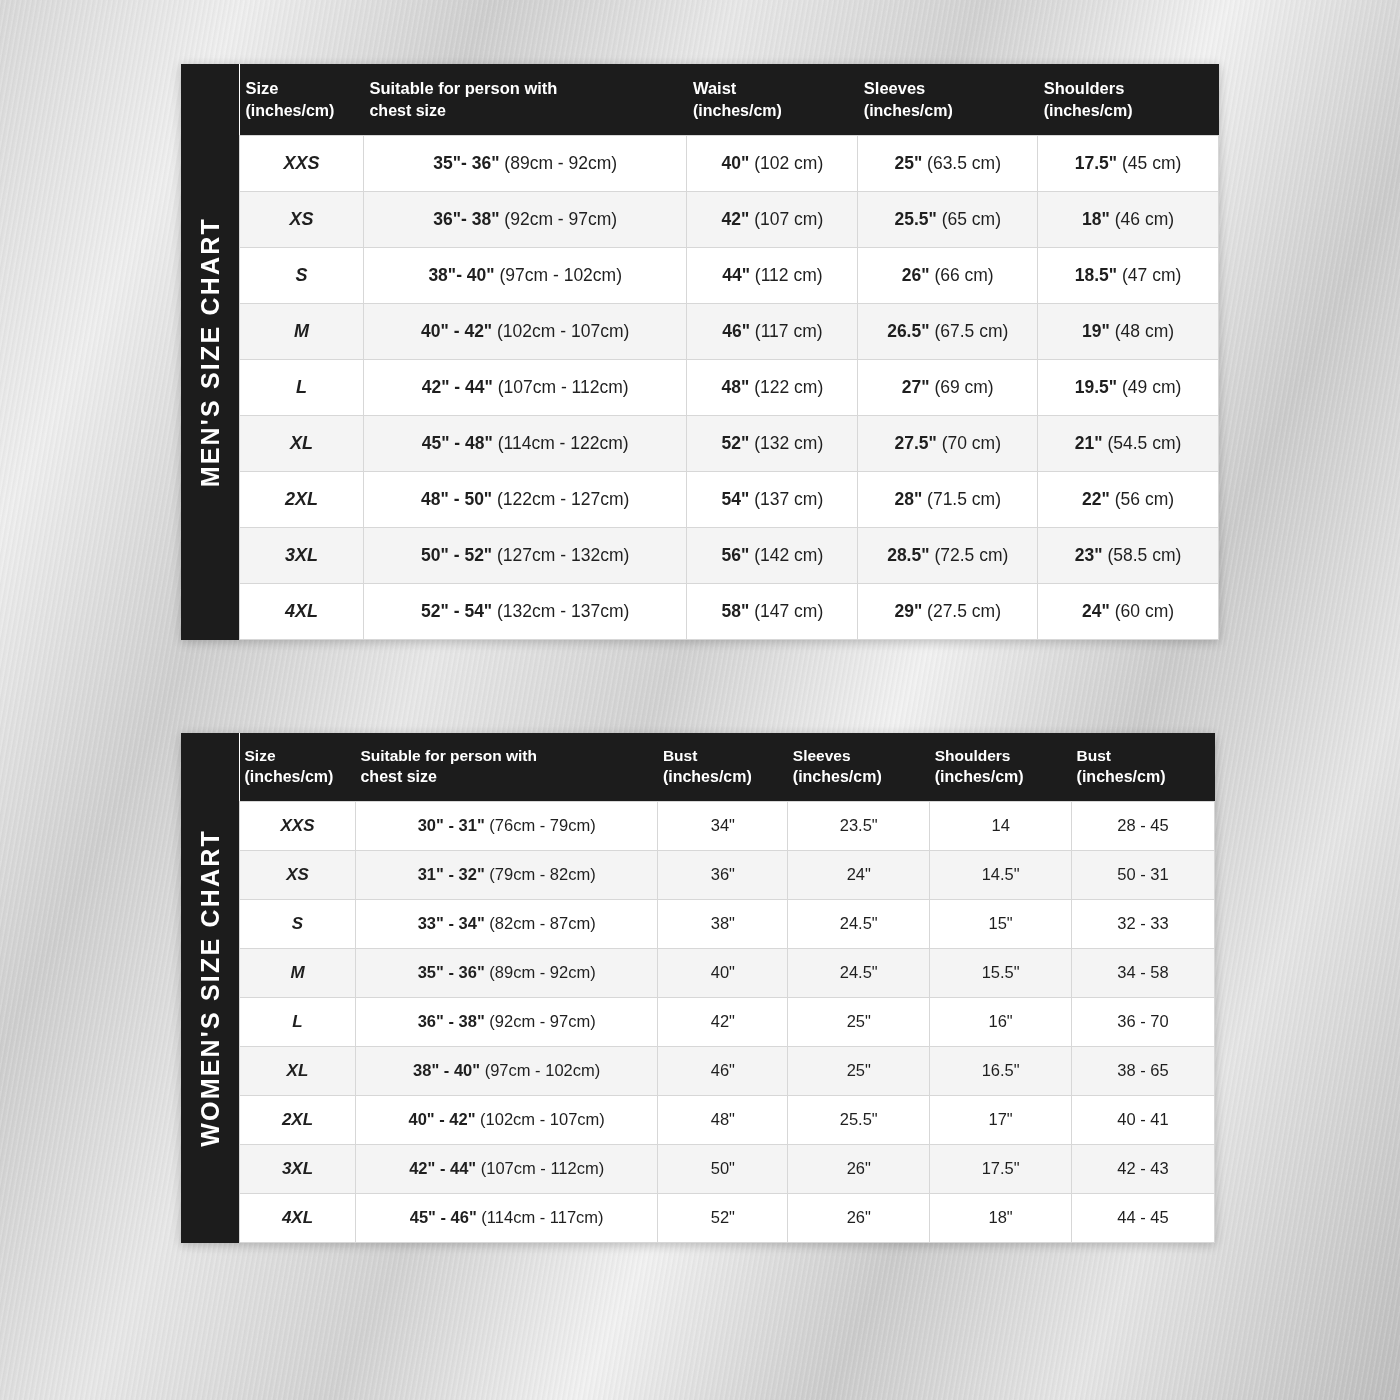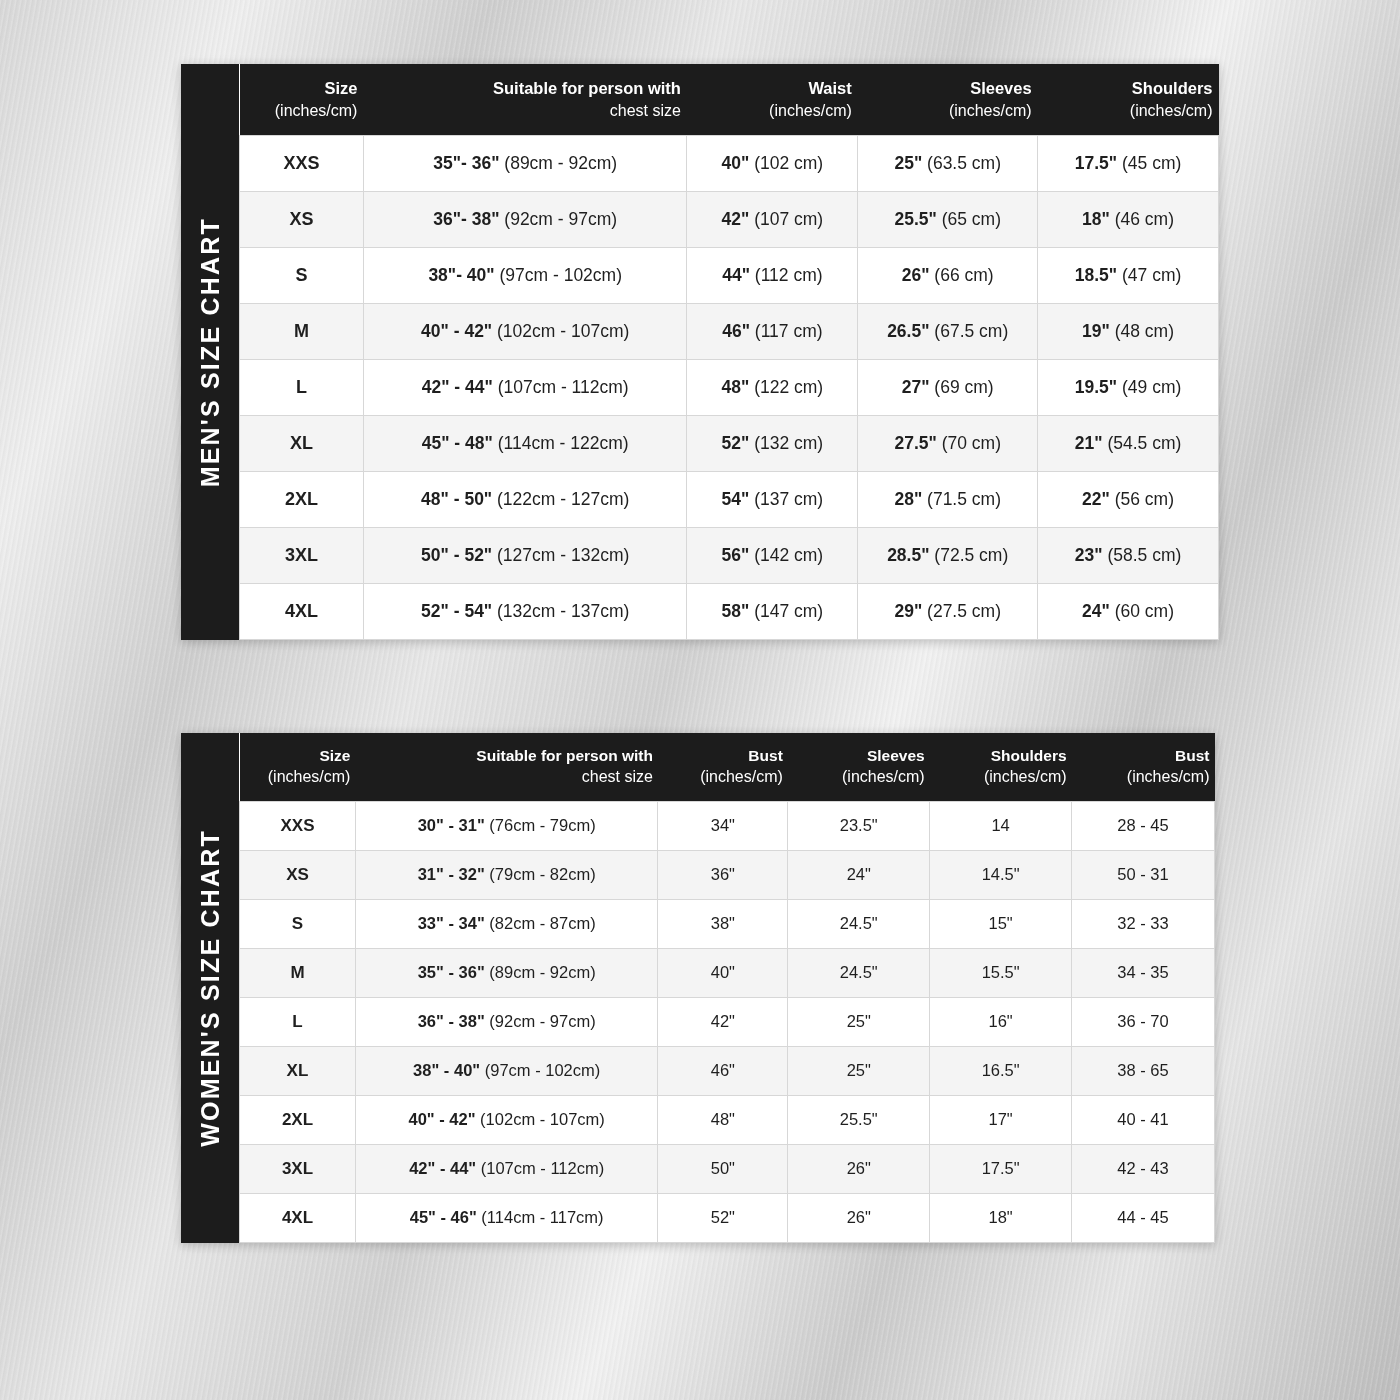--- a/index.html
+++ b/index.html
@@ -71,38 +71,38 @@
     flex: 1 1 auto;
     background: #ffffff;
   }
   thead th {
     background: #1c1c1c;
     color: #ffffff;
     font-size: 16.5px;
     font-weight: bold;
     line-height: 1.32;
     padding: 14px 6px;
-    text-align: right;
+    text-align: left;
     border: none;
   }
   thead th .sub {
     display: block;
-    font-weight: normal;
+    font-weight: bold;
     font-size: 16px;
   }
   tbody td {
     border: 1px solid #d7d7d7;
     text-align: center;
     font-size: 17.5px;
     color: #1f1f1f;
     padding: 17px 6px;
     background: #ffffff;
   }
   tbody tr:nth-child(even) td { background: #f4f4f4; }
-  tbody td.size-cell { font-weight: bold; font-size: 18px; }
+  tbody td.size-cell { font-weight: bold; font-size: 18px; font-style: italic; }
   tbody td b { font-weight: bold; }
 
   
   #mens-table col.c0 { width: 124px; }
   #mens-table col.c1 { width: 324px; }
   #mens-table col.c2 { width: 171px; }
   #mens-table col.c3 { width: 180px; }
   #mens-table col.c4 { width: 181px; }
 
   
@@ -289,21 +289,21 @@
           <td> 24.5"</td>
           <td> 15"</td>
           <td> 32 - 33</td>
         </tr>
         <tr>
           <td class="size-cell"><b>M</b></td>
           <td><b>35" - 36"</b> (89cm - 92cm)</td>
           <td> 40"</td>
           <td> 24.5"</td>
           <td> 15.5"</td>
-          <td> 34 - 35</td>
+          <td> 34 - 58</td>
         </tr>
         <tr>
           <td class="size-cell"><b>L</b></td>
           <td><b>36" - 38"</b> (92cm - 97cm)</td>
           <td> 42"</td>
           <td> 25"</td>
           <td> 16"</td>
           <td> 36 - 70</td>
         </tr>
         <tr>

